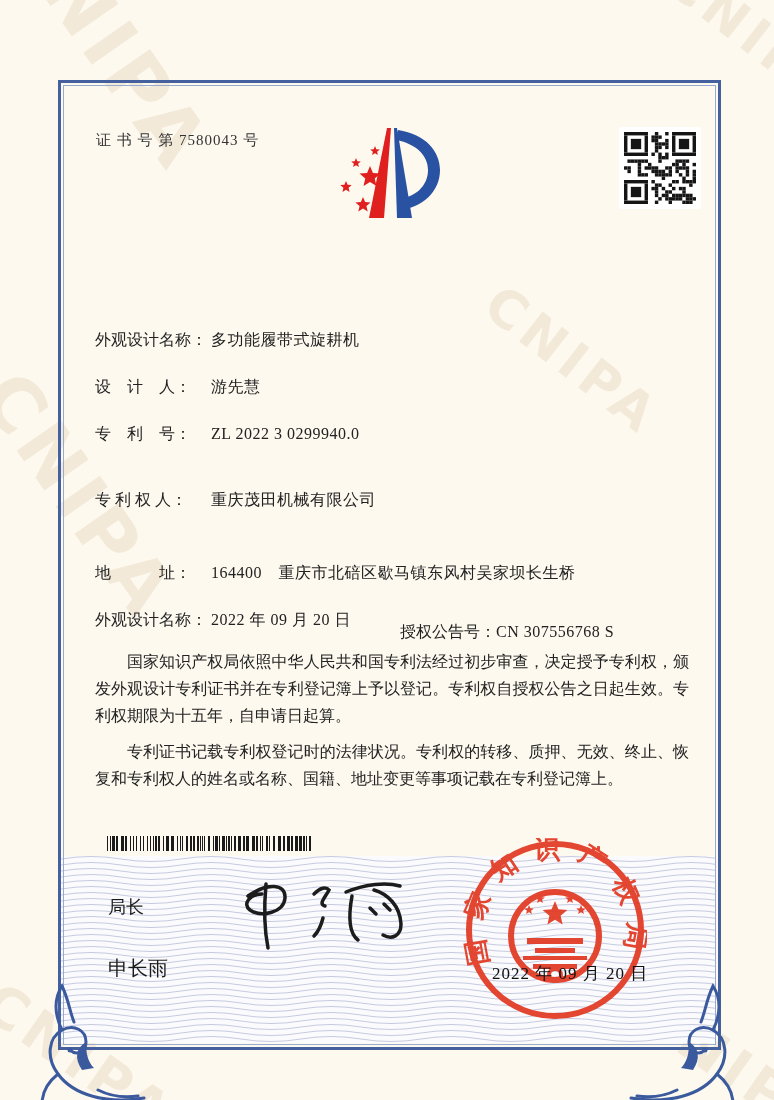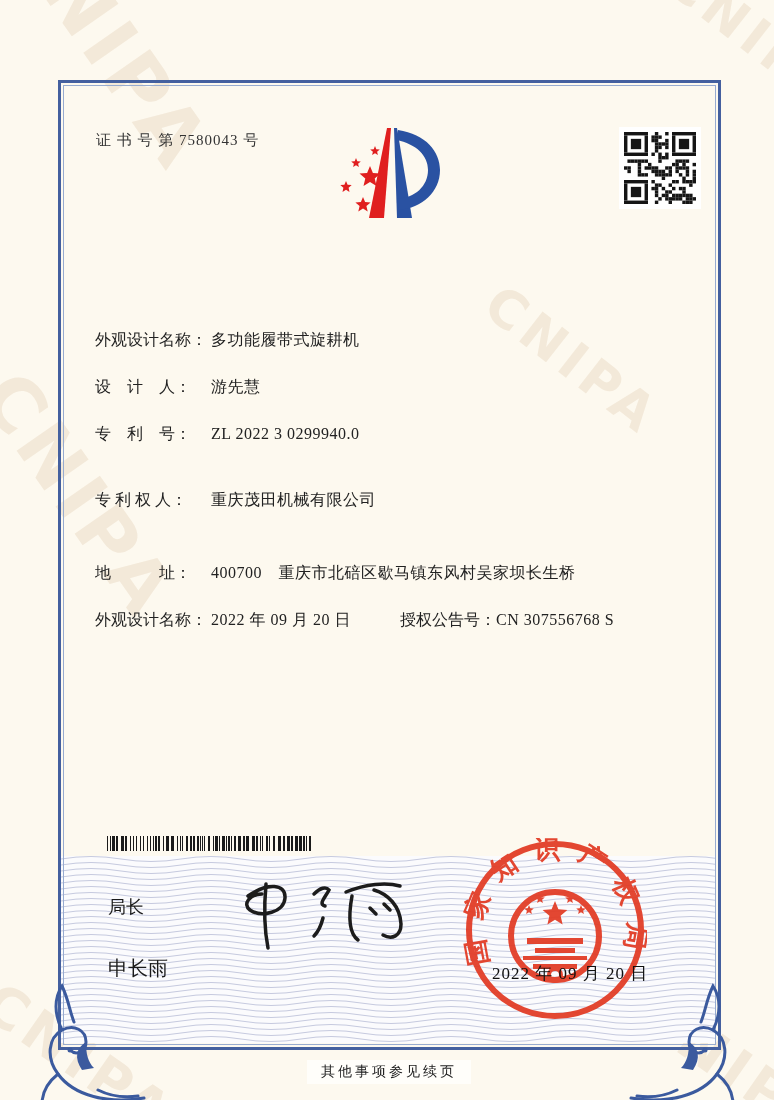--- a/index.html
+++ b/index.html
@@ -16,21 +16,21 @@
   .content{position:absolute;z-index:3;}
   .cert-no{left:96px;top:131px;font-size:15px;letter-spacing:1px;color:#333;}
   .qr-box{left:619px;top:127px;width:82px;height:82px;background:#fff;}
   .qr{position:absolute;left:5px;top:5px;}
   .logo{left:332px;top:118px;}
   .title{left:58px;top:233px;width:657px;text-align:center;font-size:38px;
          font-weight:bold;letter-spacing:6px;color:#1a1a1a;}
   .frow{position:absolute;left:95px;width:600px;font-size:16px;height:24px;}
   .flabel{display:inline-block;width:116px;white-space:pre;color:#222;}
   .fvalue{color:#222;letter-spacing:.5px;}
-  .fpair2{position:absolute;left:305px;top:0;white-space:nowrap;}
+  .fpair2{position:absolute;left:305px;top:12px;white-space:nowrap;}
   .paras{left:95px;top:648px;width:594px;font-size:16px;line-height:27px;
          text-align:justify;color:#222;}
   .paras p{margin:0 0 9px 0;text-indent:2em;}
   .barcode{left:107px;top:836px;width:205px;height:15px;display:flex;background:#fff0;}
   .sig-title{left:108px;top:895px;font-size:18px;font-family:"Liberation Sans",sans-serif;color:#1a1a1a;}
   .sig-name{left:108px;top:931px;font-size:20px;font-family:"Liberation Sans",sans-serif;color:#1a1a1a;margin-top:24px;}
   .sig-script{left:228px;top:866px;}
   .seal{left:463px;top:838px;opacity:.93;z-index:4;}
   .seal-date{left:480px;top:962px;width:180px;text-align:center;font-size:17px;
              color:#101010;letter-spacing:1px;z-index:5;}
@@ -276,29 +276,33 @@
   <div class="frow" style="top:330px;">
     <span class="flabel">外观设计名称：</span><span class="fvalue">多功能履带式旋耕机</span>
   </div>
   <div class="frow" style="top:424px;">
     <span class="flabel">专　利　号：</span><span class="fvalue">ZL 2022 3 0299940.0</span>
   </div>
   <div class="frow" style="top:490px;">
     <span class="flabel">专 利 权 人：</span><span class="fvalue">重庆茂田机械有限公司</span>
   </div>
   <div class="frow" style="top:563px;">
-    <span class="flabel">地　　　址：</span><span class="fvalue">400700　重庆市北碚区歇马镇东风村吴家坝长生桥</span>
+    <span class="flabel">地　　　址：</span><span class="fvalue">164400　重庆市北碚区歇马镇东风村吴家坝长生桥</span>
   </div>
   <div class="frow" style="top:610px;">
     <span class="flabel">外观设计名称：</span><span class="fvalue">2022 年 09 月 20 日</span>
     <span class="fpair2">
       <span class="flabel" style="width:auto;">授权公告号：</span><span class="fvalue">CN 307556768 S</span>
     </span>
   </div>
 
+  <div class="content paras abs" style="position:absolute;">
+    <p>国家知识产权局依照中华人民共和国专利法经过初步审查，决定授予专利权，颁发外观设计专利证书并在专利登记簿上予以登记。专利权自授权公告之日起生效。专利权期限为十五年，自申请日起算。</p>
+    <p>专利证书记载专利权登记时的法律状况。专利权的转移、质押、无效、终止、恢复和专利权人的姓名或名称、国籍、地址变更等事项记载在专利登记簿上。</p>
+  </div>
 
   <div id="barcode" class="content barcode abs" style="position:absolute;">
       <div style="flex:0 0 auto;width:1px;height:100%;background:#1a1a1a"></div>
       <div style="flex:0 0 auto;width:2px;height:100%"></div>
       <div style="flex:0 0 auto;width:1px;height:100%;background:#1a1a1a"></div>
       <div style="flex:0 0 auto;width:1px;height:100%"></div>
       <div style="flex:0 0 auto;width:3px;height:100%;background:#1a1a1a"></div>
       <div style="flex:0 0 auto;width:1px;height:100%"></div>
       <div style="flex:0 0 auto;width:2px;height:100%;background:#1a1a1a"></div>
       <div style="flex:0 0 auto;width:3px;height:100%"></div>
@@ -443,15 +447,14 @@
         </g>
       <rect x="64" y="100" width="56" height="6" fill="#e23a23"></rect>
       <rect x="72" y="110" width="40" height="5" fill="#e23a23"></rect>
       <rect x="60" y="118" width="64" height="4" fill="#e23a23"></rect>
       <rect x="70" y="126" width="44" height="5" fill="#e23a23"></rect>
       <circle cx="92" cy="137" r="6" fill="none" stroke="#e23a23" stroke-width="4"></circle>
     </g>
   </svg>
   <div class="content seal-date abs" style="position:absolute;">2022 年 09 月 20 日</div>
 
-  <div class="content cont-note abs" style="position:absolute;">其他事项参见续页</div>
 
 </div>
 
 </body></html>

